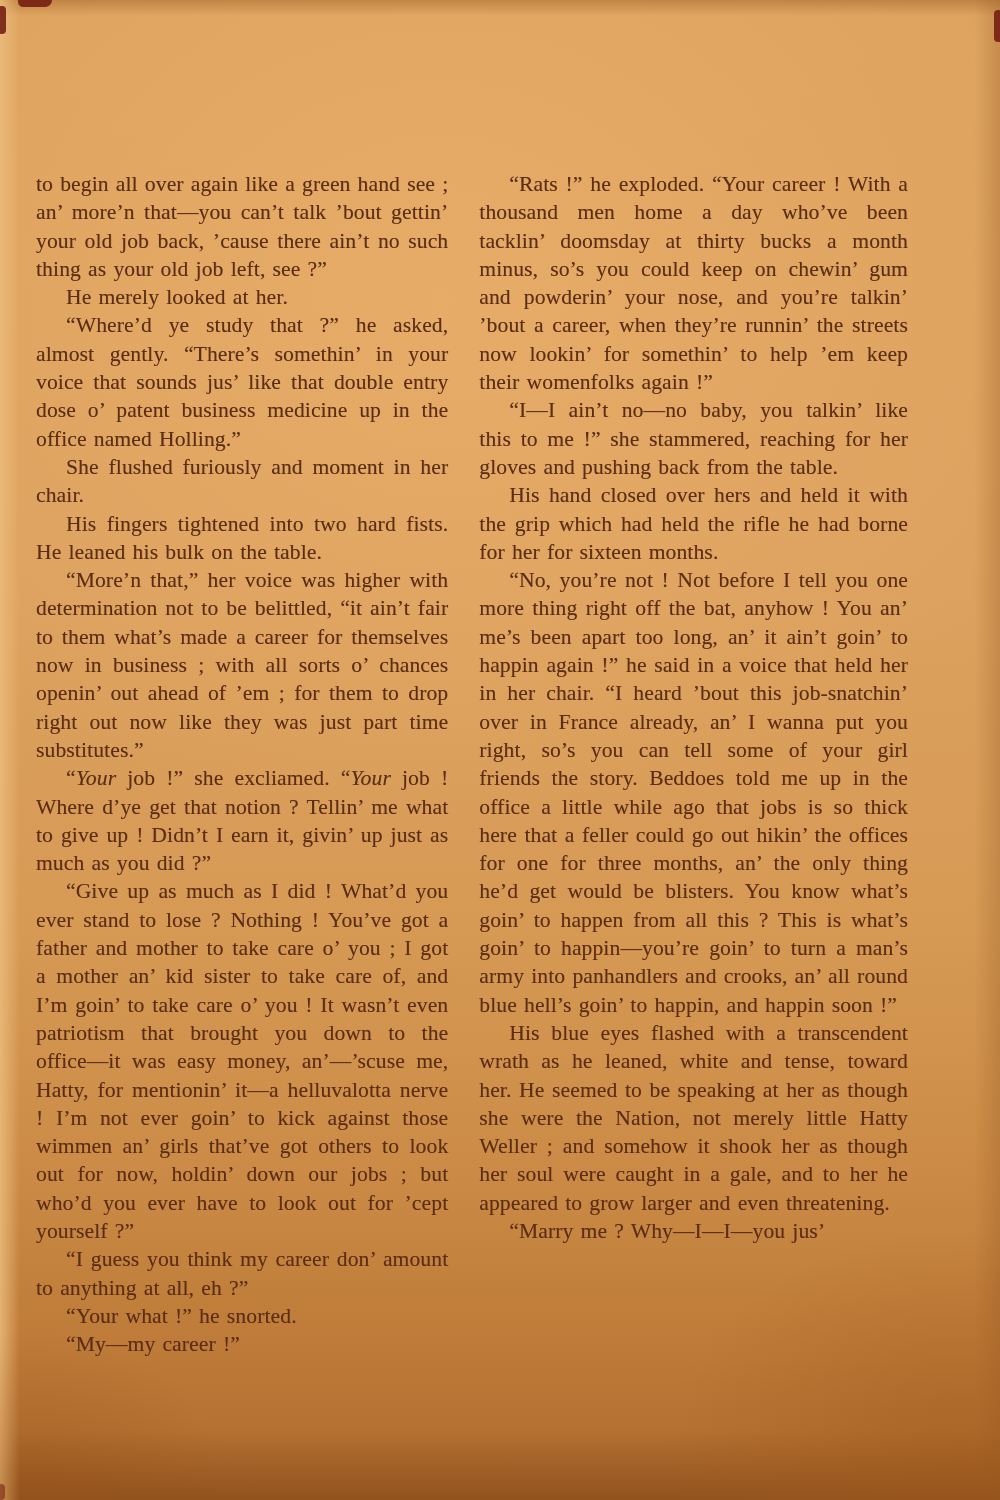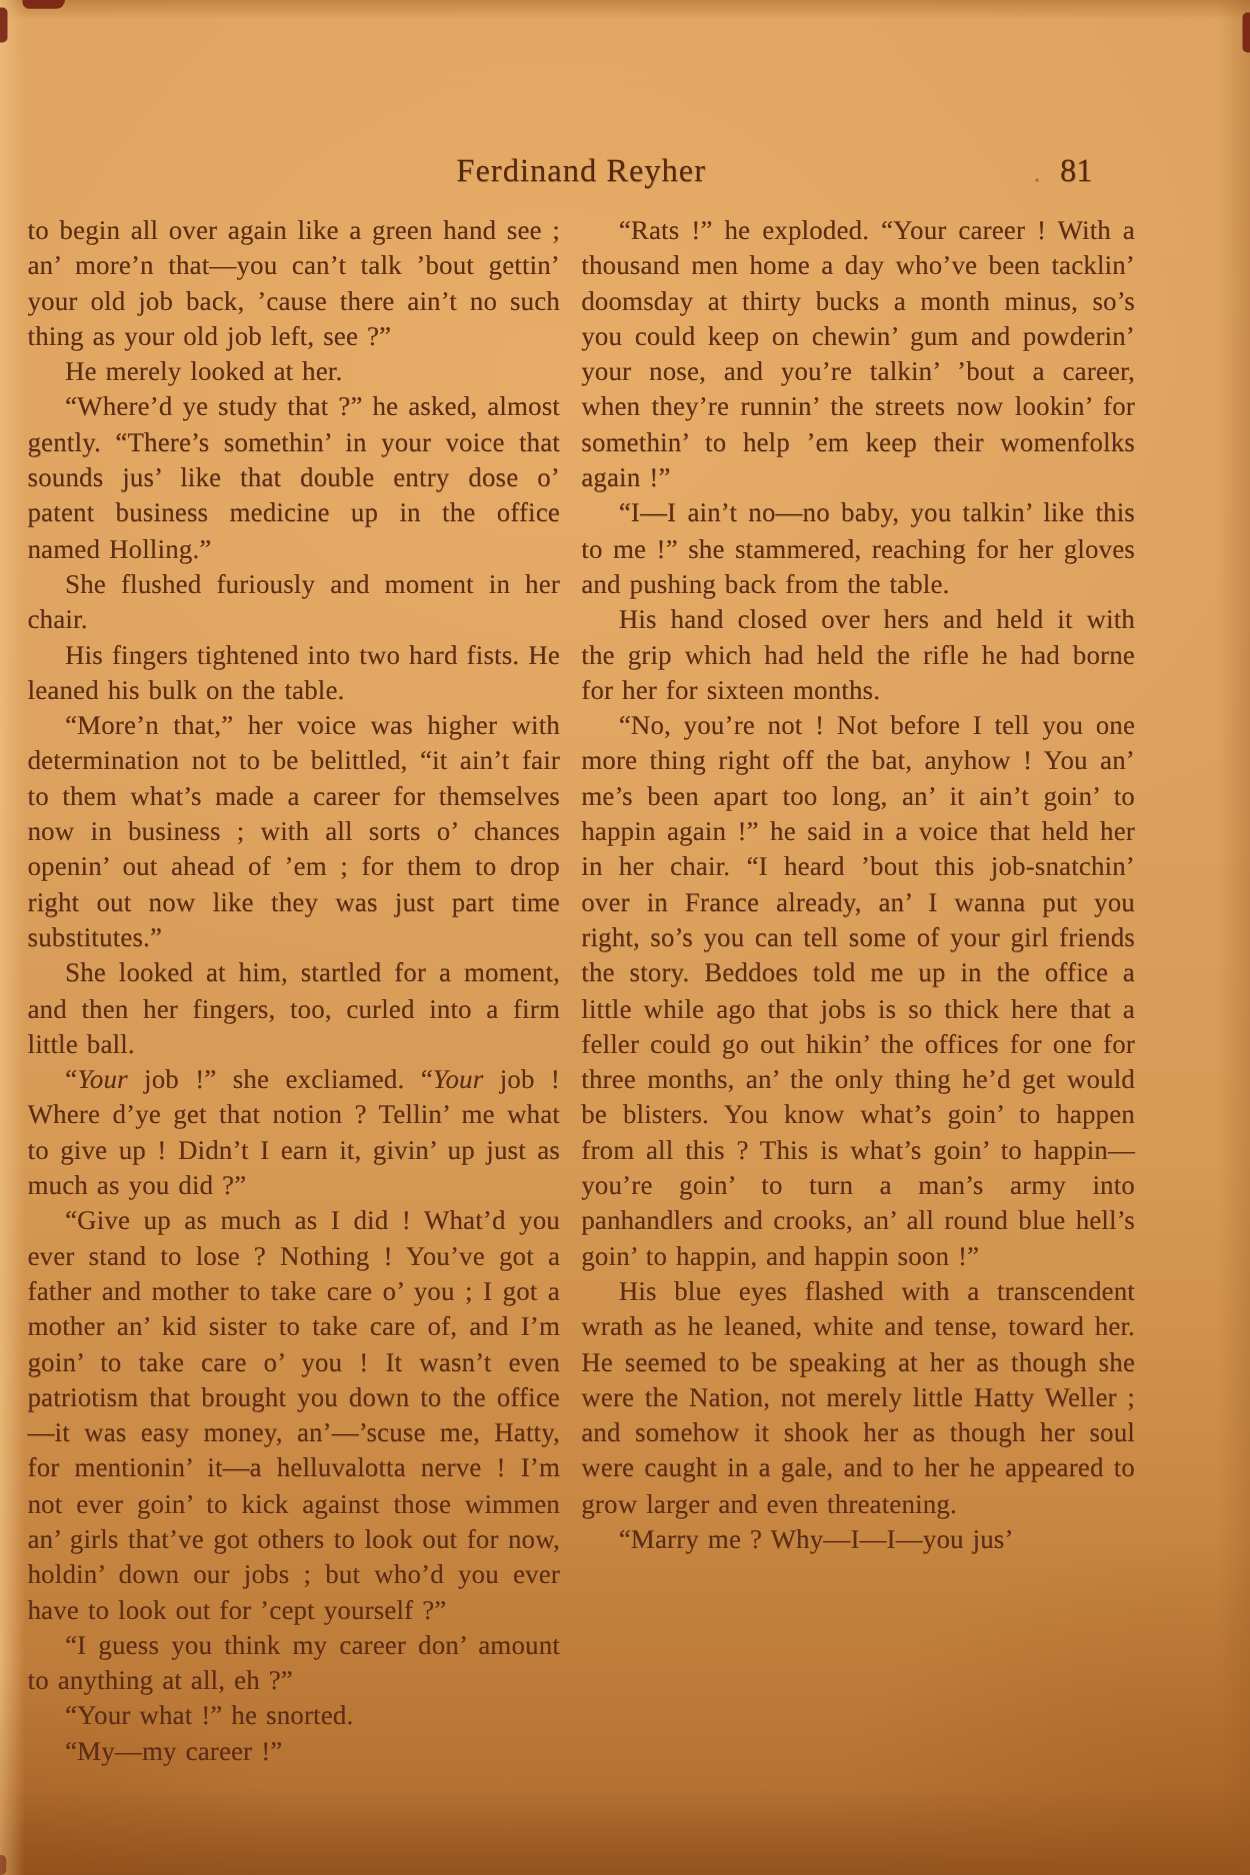--- a/index.html
+++ b/index.html
@@ -31,21 +31,21 @@
   .runhead .pagenum-group {
     position: absolute; right: 34px; top: 0;
     font-size: 26px; color: #54290f;
     text-shadow: 0.3px 0.3px 0.6px rgba(84,41,15,0.45);
   }
   .runhead .faint-dot { opacity: 0.45; margin-right: 16px; font-size: 20px; }
   .columns {
     position: absolute; top: 170px; left: 22px; width: 886px;
     display: flex; gap: 17px;
   }
-  .col { text-rendering: optimizeLegibility; }
+  .col { text-rendering: optimizeLegibility; margin-left: 14px; }
   .col-left  { width: 426px; }
   .col-right { width: 443px; }
   .col p {
     margin: 0;
     font-size: 21.5px;
     line-height: 28.3px;
     text-align: justify;
     text-indent: 30px;
     word-spacing: 1.6px;
     letter-spacing: 0.15px;
@@ -63,34 +63,29 @@
 </style>
 </head>
 <body>
 
 <div class="page">
   <div class="artifact artifact-top-left"></div>
   <div class="artifact artifact-left-edge"></div>
   <div class="artifact artifact-right-edge"></div>
   <div class="artifact artifact-left-low"></div>
 
-  <div class="runhead">
-    <span class="author">Ferdinand Reyher</span>
-    <span class="pagenum-group"><span class="faint-dot">.</span><span>81</span></span>
-  </div>
 
   <div class="columns">
     <div class="col col-left" id="col-left">
         <p class="no-indent">to begin all over again like a green hand see ; an’ more’n that—you can’t talk ’bout gettin’ your old job back, ’cause there ain’t no such thing as your old job left, see ?”</p>
         <p>He merely looked at her.</p>
         <p>“Where’d ye study that ?” he asked, almost gently. “There’s somethin’ in your voice that sounds jus’ like that double entry dose o’ patent business medicine up in the office named Holling.”</p>
         <p>She flushed furiously and moment in her chair.</p>
         <p>His fingers tightened into two hard fists. He leaned his bulk on the table.</p>
         <p>“More’n that,” her voice was higher with determination not to be belittled, “it ain’t fair to them what’s made a career for themselves now in business ; with all sorts o’ chances openin’ out ahead of ’em ; for them to drop right out now like they was just part time substitutes.”</p>
-        <p>She looked at him, startled for a moment, and then her fingers, too, curled into a firm little ball.</p>
         <p>“<i>Your</i> job !” she excliamed. “<i>Your</i> job ! Where d’ye get that notion ? Tellin’ me what to give up ! Didn’t I earn it, givin’ up just as much as you did ?”</p>
         <p>“Give up as much as I did ! What’d you ever stand to lose ? Nothing ! You’ve got a father and mother to take care o’ you ; I got a mother an’ kid sister to take care of, and I’m goin’ to take care o’ you ! It wasn’t even patriotism that brought you down to the office—it was easy money, an’—’scuse me, Hatty, for mentionin’ it—a helluvalotta nerve ! I’m not ever goin’ to kick against those wimmen an’ girls that’ve got others to look out for now, holdin’ down our jobs ; but who’d you ever have to look out for ’cept yourself ?”</p>
         <p>“I guess you think my career don’ amount to anything at all, eh ?”</p>
         <p>“Your what !” he snorted.</p>
         <p>“My—my career !”</p>
       </div>
     <div class="col col-right" id="col-right">
         <p>“Rats !” he exploded. “Your career ! With a thousand men home a day who’ve been tacklin’ doomsday at thirty bucks a month minus, so’s you could keep on chewin’ gum and powderin’ your nose, and you’re talkin’ ’bout a career, when they’re runnin’ the streets now lookin’ for somethin’ to help ’em keep their womenfolks again !”</p>
         <p>“I—I ain’t no—no baby, you talkin’ like this to me !” she stammered, reaching for her gloves and pushing back from the table.</p>
         <p>His hand closed over hers and held it with the grip which had held the rifle he had borne for her for sixteen months.</p>

